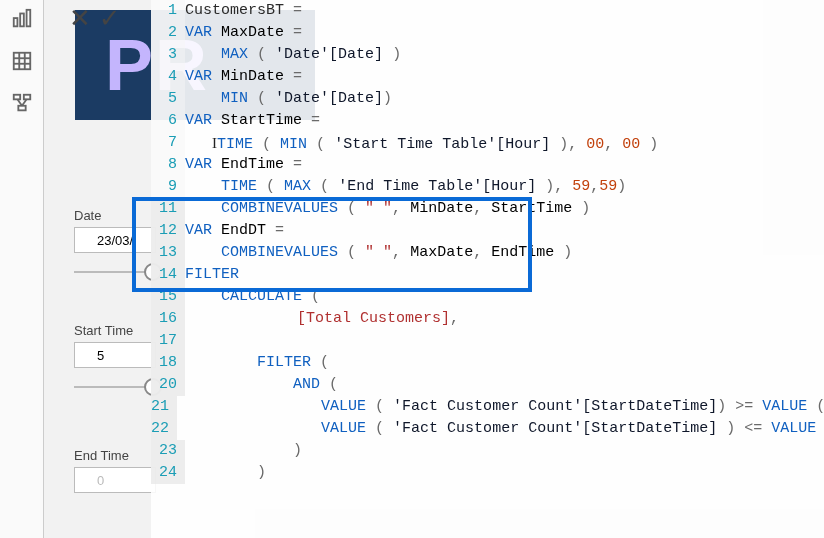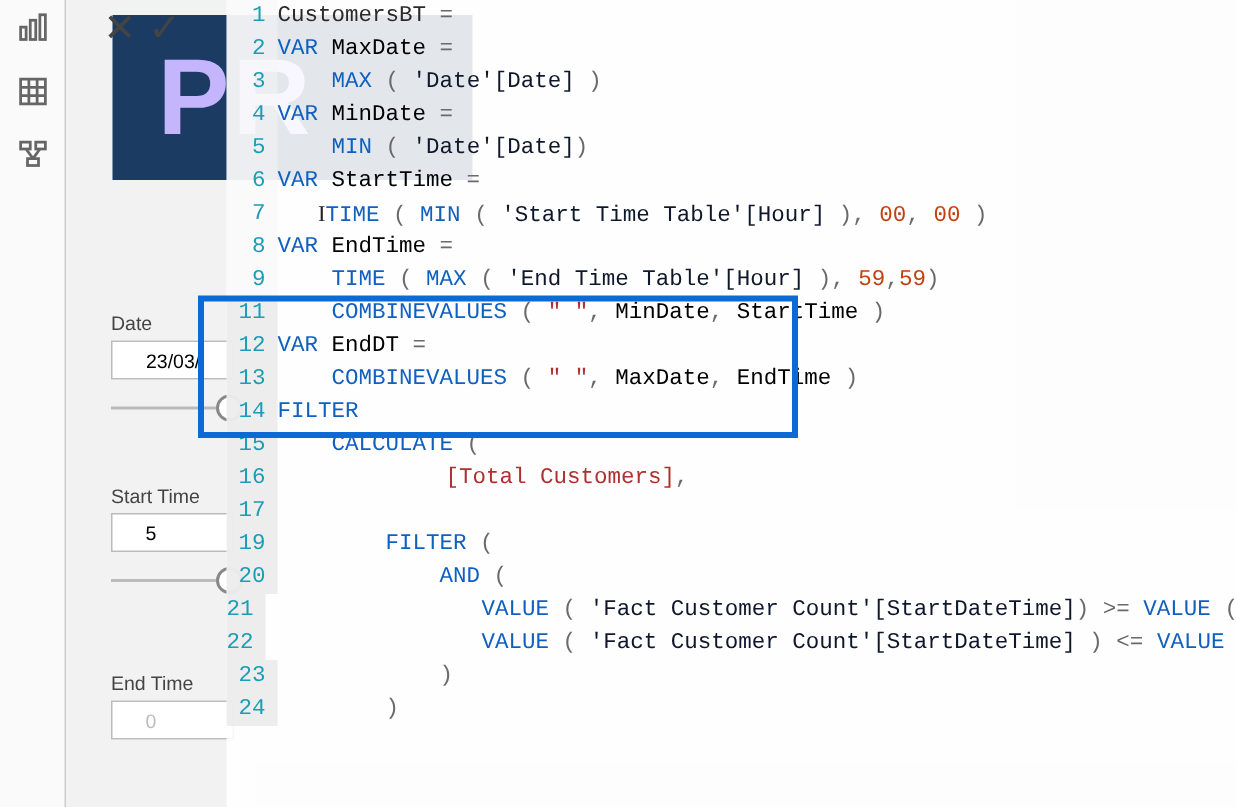--- a/index.html
+++ b/index.html
@@ -182,21 +182,21 @@
       <div class="code-row"><div class="gutter">7</div><div class="code">   <span style="font-family:serif">I</span><span class="fn">TIME</span> <span class="op">(</span> <span class="fn">MIN</span> <span class="op">(</span> <span class="col">'Start Time Table'</span><span class="col">[Hour]</span> <span class="op">),</span> <span class="num">00</span><span class="op">,</span> <span class="num">00</span> <span class="op">)</span></div></div>
       <div class="code-row"><div class="gutter">8</div><div class="code"><span class="kw">VAR</span> <span class="varname">EndTime</span> <span class="op">=</span></div></div>
       <div class="code-row"><div class="gutter">9</div><div class="code">    <span class="fn">TIME</span> <span class="op">(</span> <span class="fn">MAX</span> <span class="op">(</span> <span class="col">'End Time Table'</span><span class="col">[Hour]</span> <span class="op">),</span> <span class="num">59</span><span class="op">,</span><span class="num">59</span><span class="op">)</span></div></div>
       <div class="code-row"><div class="gutter gutter-b">11</div><div class="code">    <span class="fn">COMBINEVALUES</span> <span class="op">(</span> <span class="str">" "</span><span class="op">,</span> <span class="varname">MinDate</span><span class="op">,</span> <span class="varname">StartTime</span> <span class="op">)</span></div></div>
       <div class="code-row"><div class="gutter gutter-b">12</div><div class="code"><span class="kw">VAR</span> <span class="varname">EndDT</span> <span class="op">=</span></div></div>
       <div class="code-row"><div class="gutter gutter-b">13</div><div class="code">    <span class="fn">COMBINEVALUES</span> <span class="op">(</span> <span class="str">" "</span><span class="op">,</span> <span class="varname">MaxDate</span><span class="op">,</span> <span class="varname">EndTime</span> <span class="op">)</span></div></div>
       <div class="code-row"><div class="gutter gutter-b">14</div><div class="code"><span class="kw">FILTER</span></div></div>
       <div class="code-row"><div class="gutter gutter-b">15</div><div class="code">    <span class="fn">CALCULATE</span> <span class="op">(</span></div></div>
       <div class="code-row"><div class="gutter gutter-b">16</div><div class="code">        <span class="meas">[Total Customers]</span><span class="op">,</span></div></div>
       <div class="code-row"><div class="gutter gutter-b">17</div><div class="code"></div></div>
-      <div class="code-row"><div class="gutter gutter-b">19</div><div class="code">        <span class="fn">FILTER</span> <span class="op">(</span></div></div>
+      <div class="code-row"><div class="gutter gutter-b">18</div><div class="code">        <span class="fn">FILTER</span> <span class="op">(</span></div></div>
       <div class="code-row"><div class="gutter gutter-b">20</div><div class="code">            <span class="fn">AND</span> <span class="op">(</span></div></div>
       <div class="code-row"><div class="gutter gutter-b">21</div><div class="code">                <span class="fn">VALUE</span> <span class="op">(</span> <span class="col">'Fact Customer Count'</span><span class="col">[StartDateTime]</span><span class="op">)</span> <span class="op">&gt;=</span> <span class="fn">VALUE</span> <span class="op">(</span>  </div></div>
       <div class="code-row"><div class="gutter gutter-b">22</div><div class="code">                <span class="fn">VALUE</span> <span class="op">(</span> <span class="col">'Fact Customer Count'</span><span class="col">[StartDateTime]</span> <span class="op">)</span> <span class="op">&lt;=</span> <span class="fn">VALUE</span>   </div></div>
       <div class="code-row"><div class="gutter gutter-b">23</div><div class="code">            <span class="op">)</span></div></div>
       <div class="code-row"><div class="gutter gutter-b">24</div><div class="code">        <span class="op">)</span></div></div>
     </div>
   </div>
 
   <div class="highlight-box" style="left:88px; top:197px; width:400px; height:95px;"></div>
 

